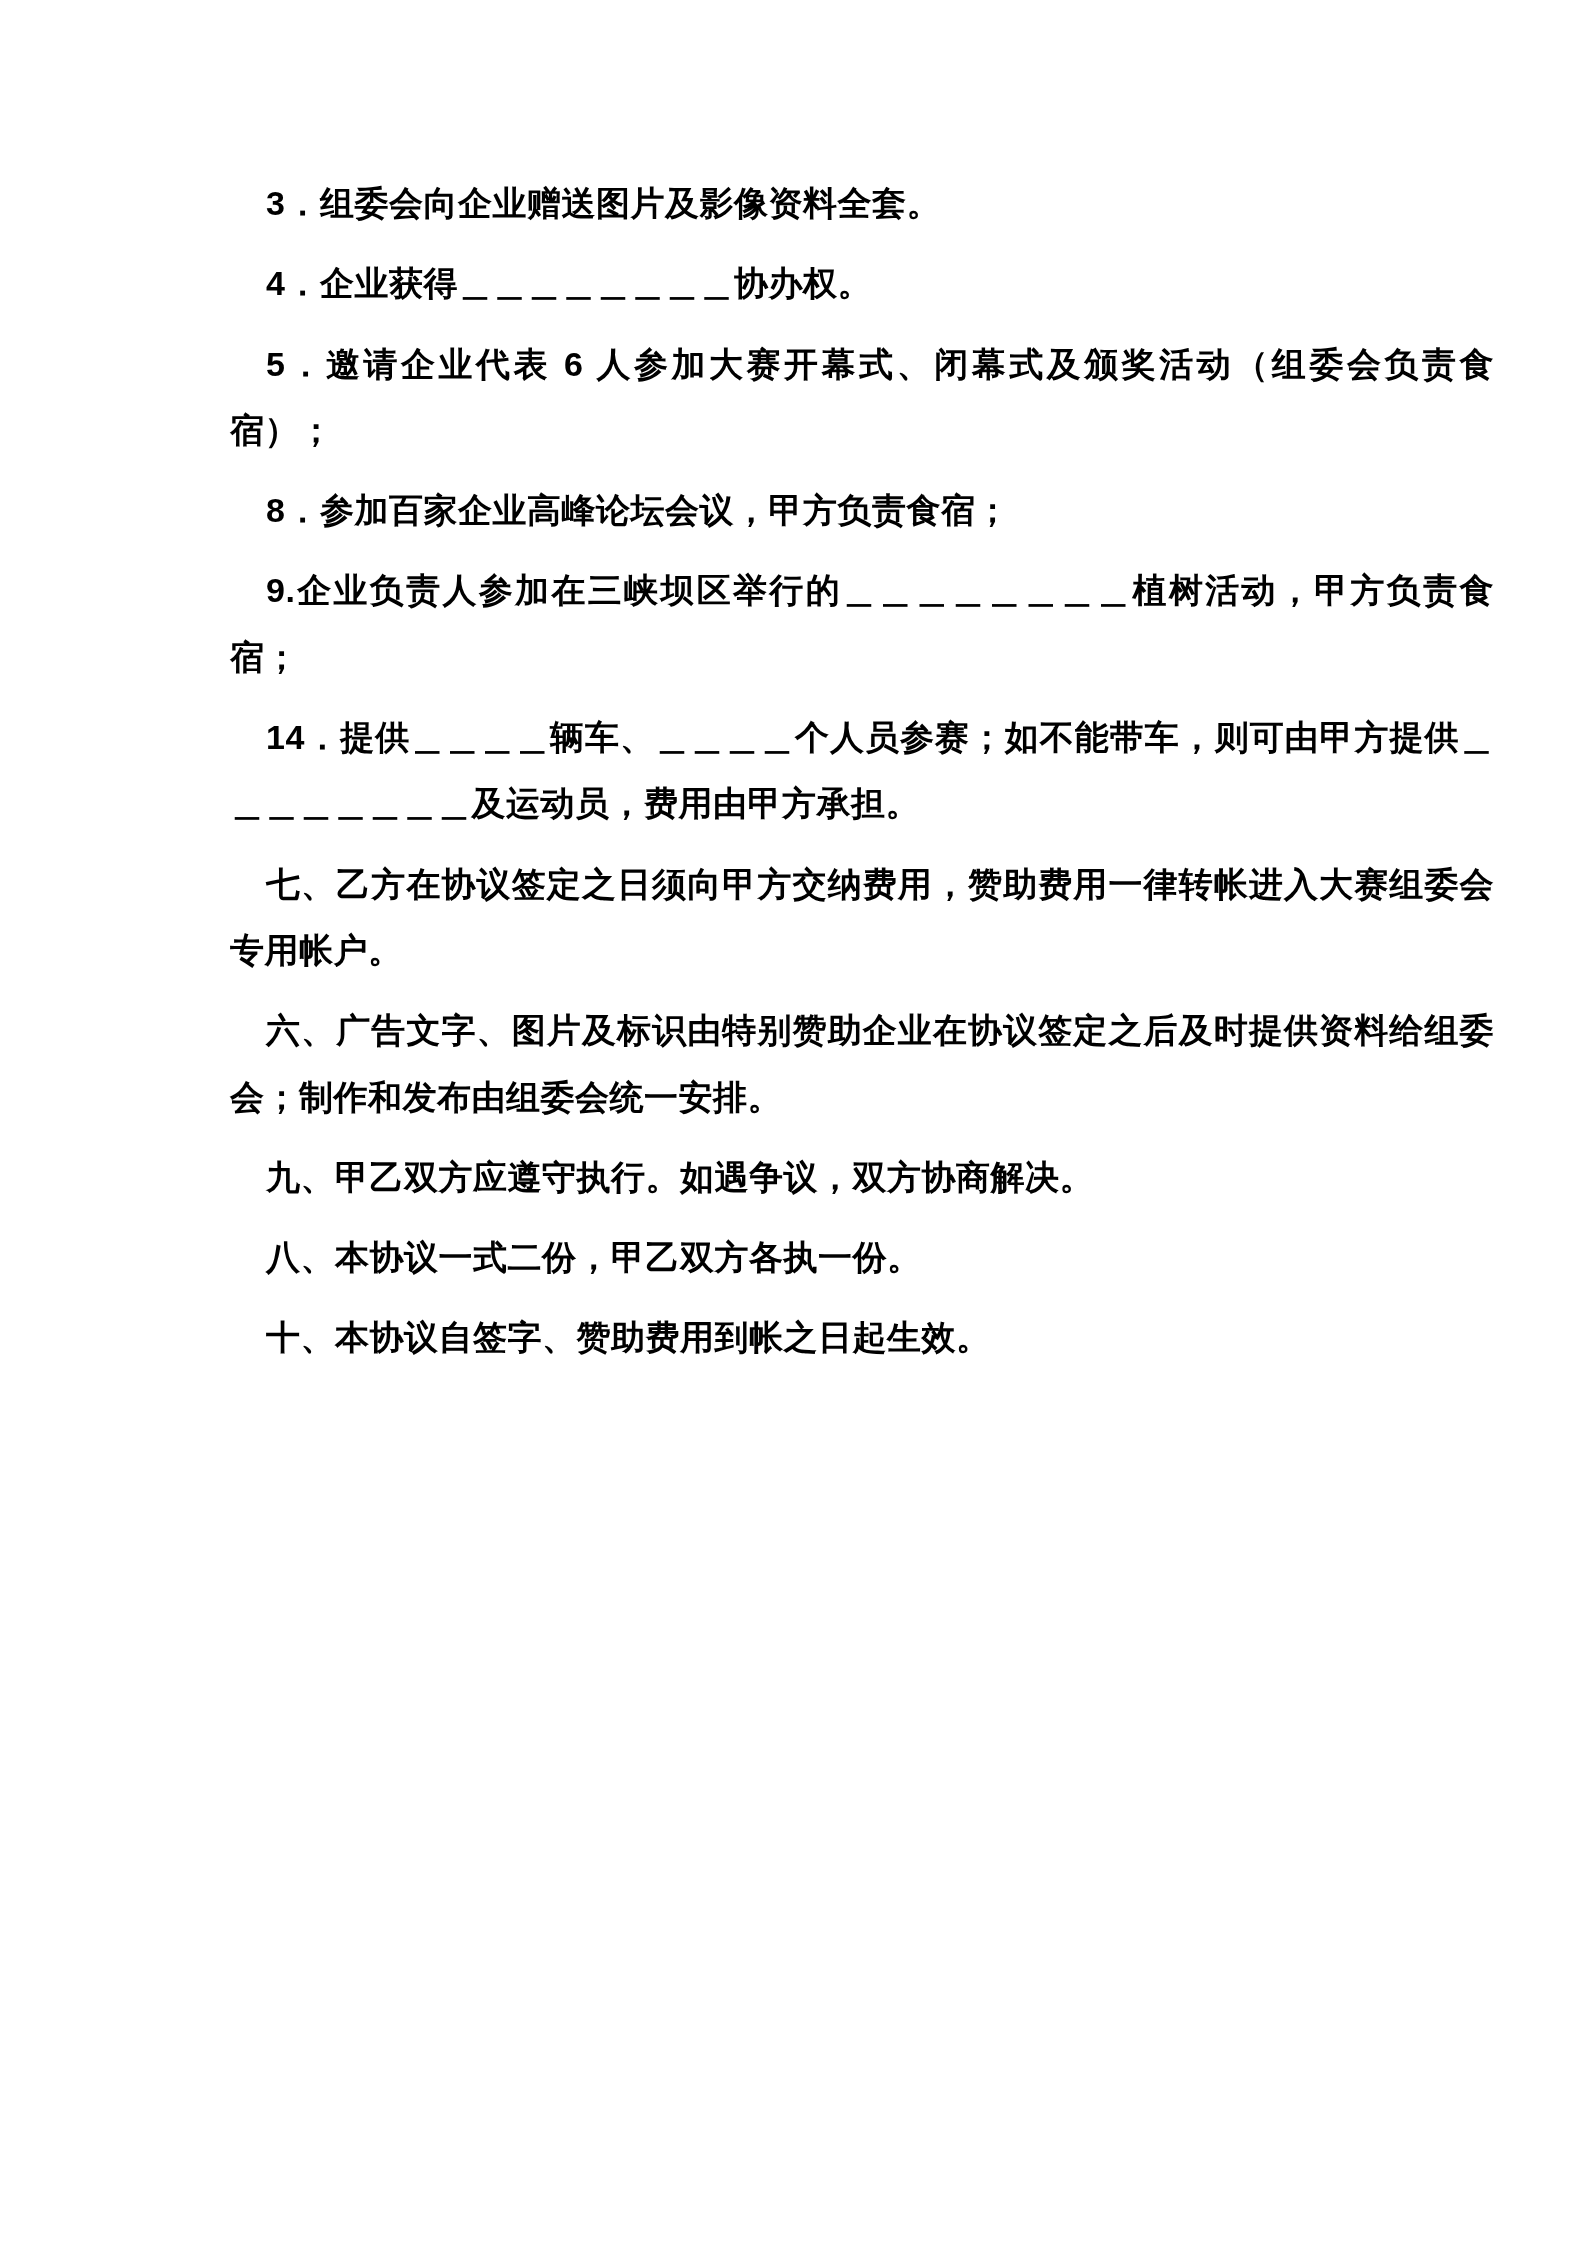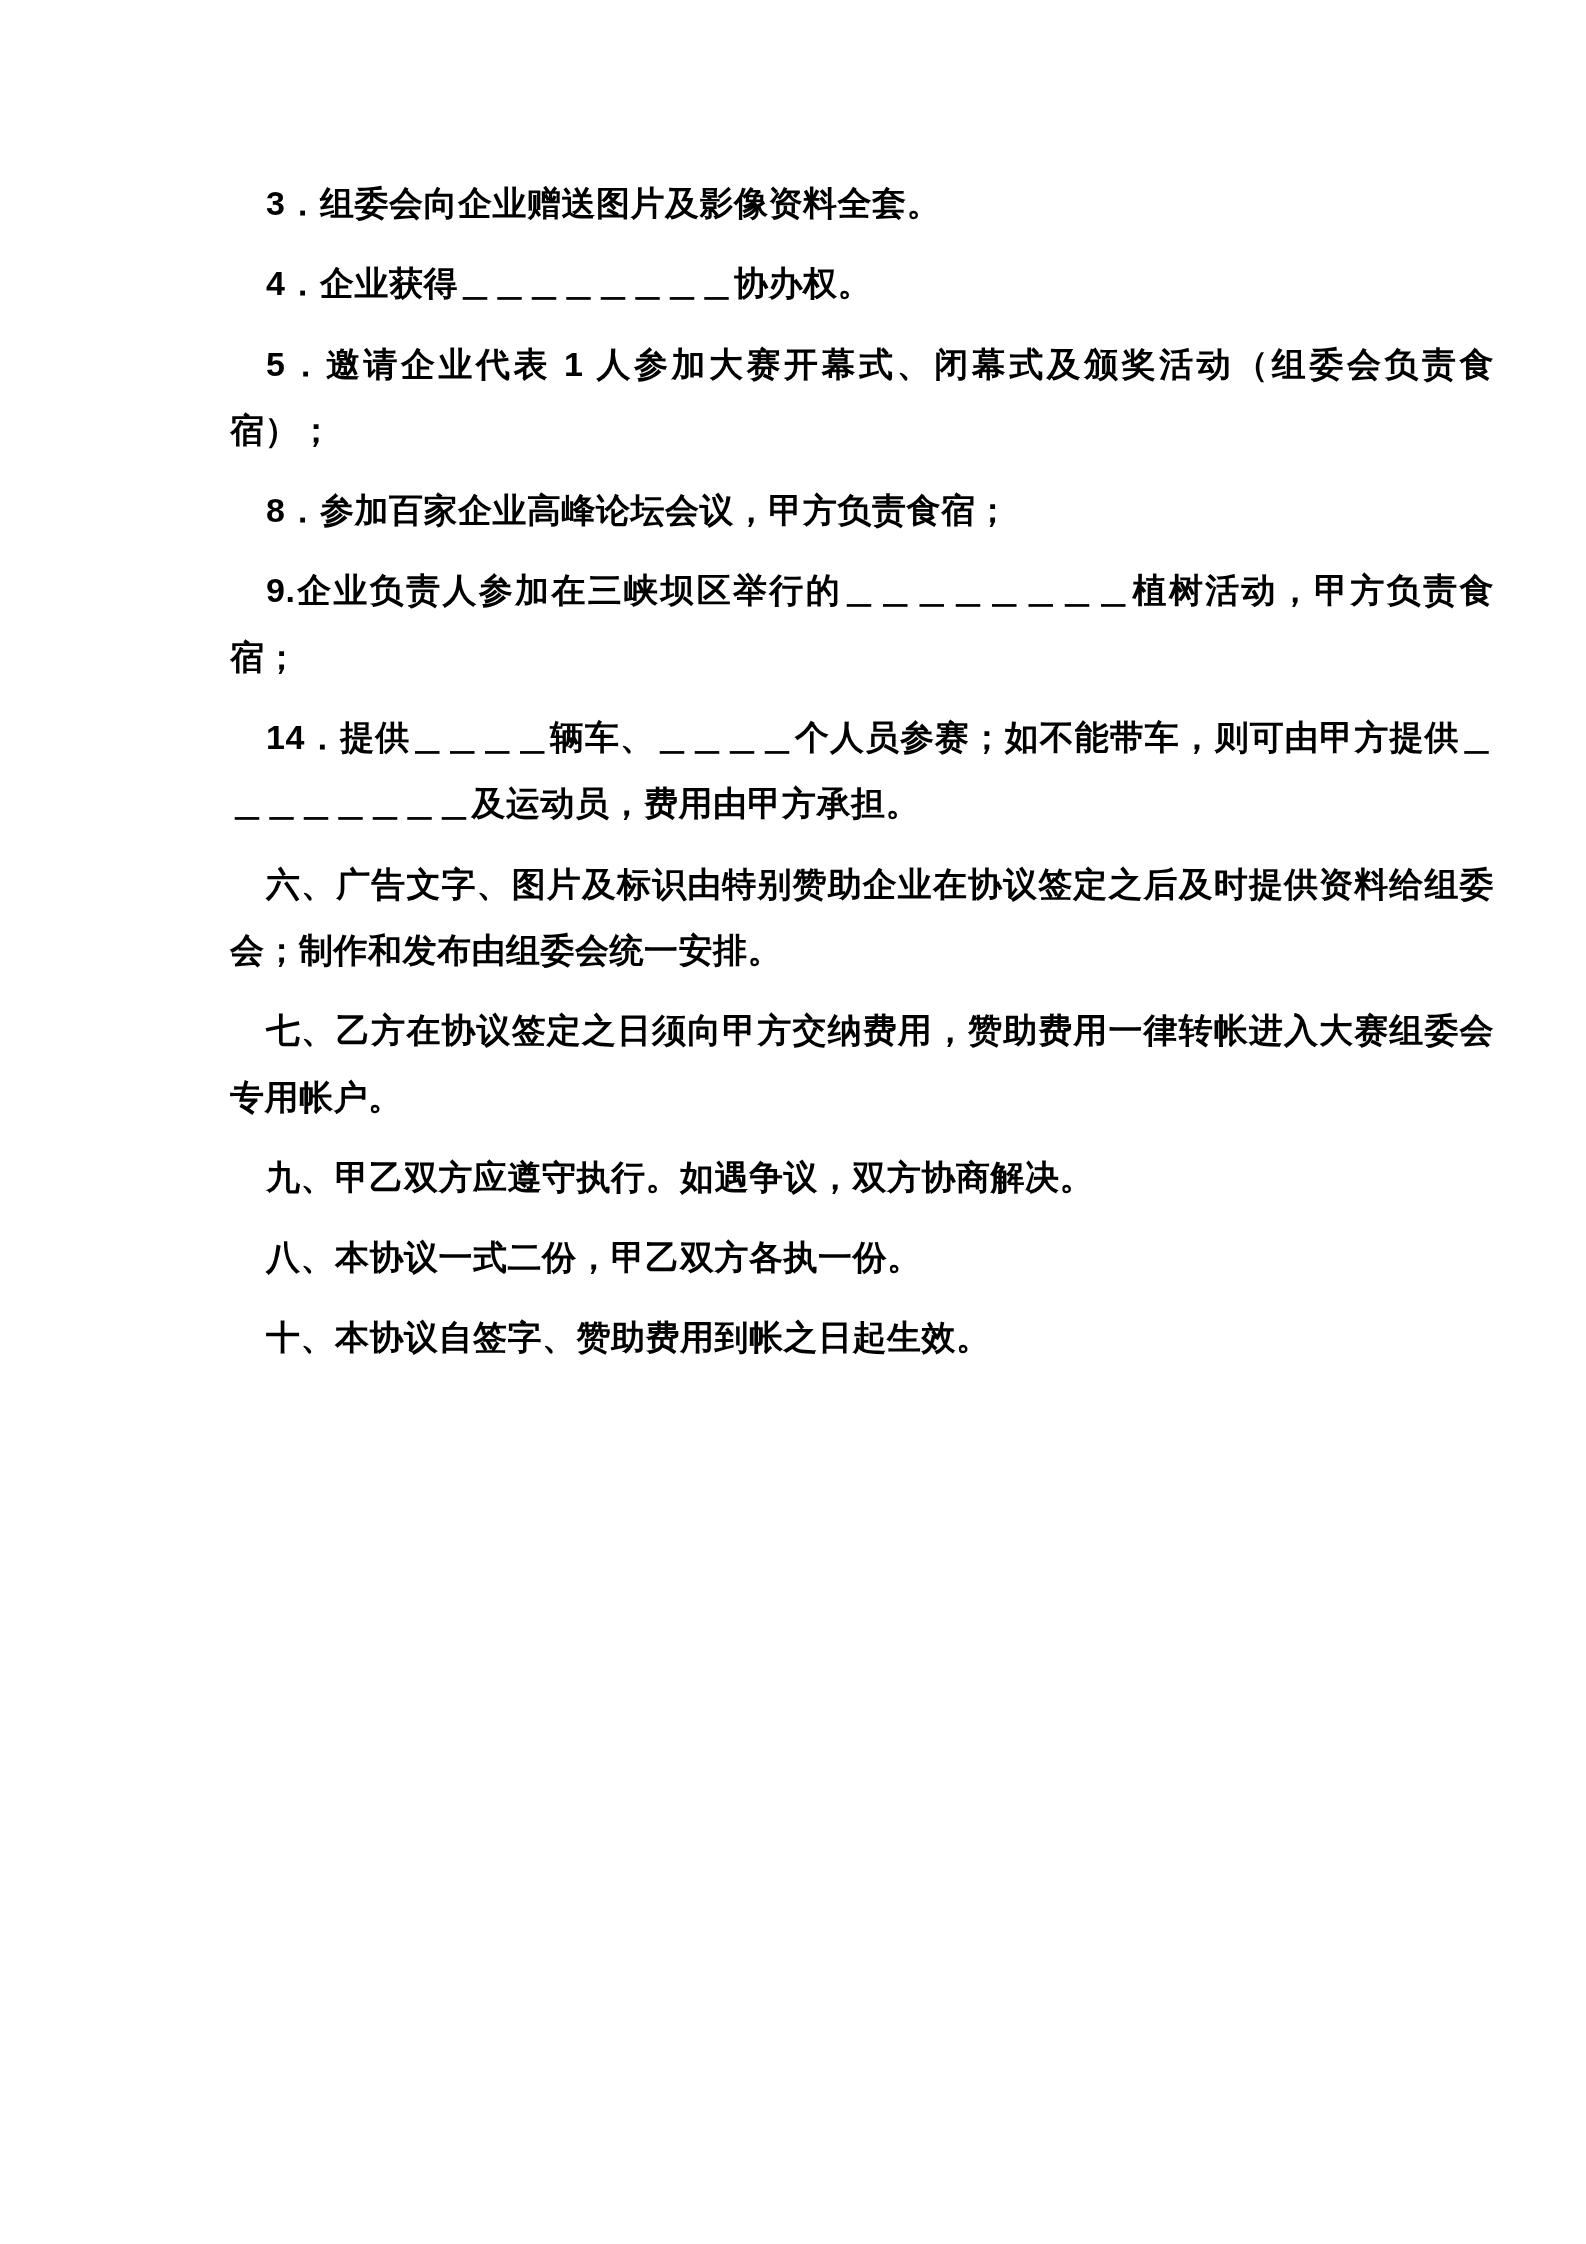--- a/index.html
+++ b/index.html
@@ -41,23 +41,23 @@
     text-indent: 0;
   }
 </style>
 </head>
 <body>
 
 <div class="page">
   <div class="doc-body">
     <p class="para indent">3．组委会向企业赠送图片及影像资料全套。</p>
     <p class="para indent">4．企业获得＿＿＿＿＿＿＿＿协办权。</p>
-    <p class="para indent">5．邀请企业代表 1 人参加大赛开幕式、闭幕式及颁奖活动（组委会负责食宿）；</p>
+    <p class="para indent">5．邀请企业代表 6 人参加大赛开幕式、闭幕式及颁奖活动（组委会负责食宿）；</p>
     <p class="para indent">8．参加百家企业高峰论坛会议，甲方负责食宿；</p>
     <p class="para indent">9.企业负责人参加在三峡坝区举行的＿＿＿＿＿＿＿＿植树活动，甲方负责食宿；</p>
     <p class="para indent">14．提供＿＿＿＿辆车、＿＿＿＿个人员参赛；如不能带车，则可由甲方提供＿＿＿＿＿＿＿＿及运动员，费用由甲方承担。</p>
+    <p class="para indent">七、乙方在协议签定之日须向甲方交纳费用，赞助费用一律转帐进入大赛组委会专用帐户。</p>
     <p class="para indent">六、广告文字、图片及标识由特别赞助企业在协议签定之后及时提供资料给组委会；制作和发布由组委会统一安排。</p>
-    <p class="para indent">七、乙方在协议签定之日须向甲方交纳费用，赞助费用一律转帐进入大赛组委会专用帐户。</p>
     <p class="para indent">九、甲乙双方应遵守执行。如遇争议，双方协商解决。</p>
     <p class="para indent">八、本协议一式二份，甲乙双方各执一份。</p>
     <p class="para indent">十、本协议自签字、赞助费用到帐之日起生效。</p>
   </div>
 </div>
 
 </body></html>

